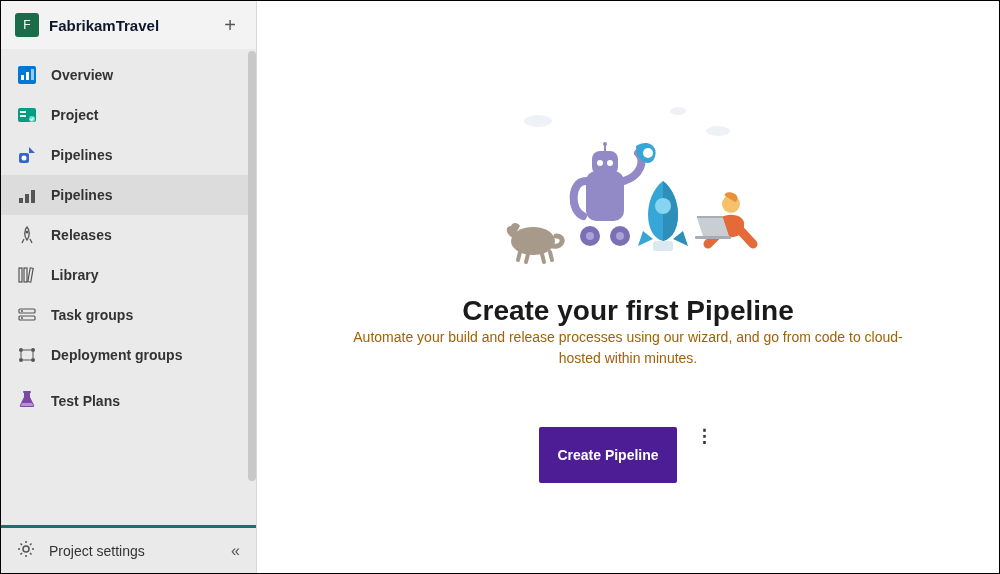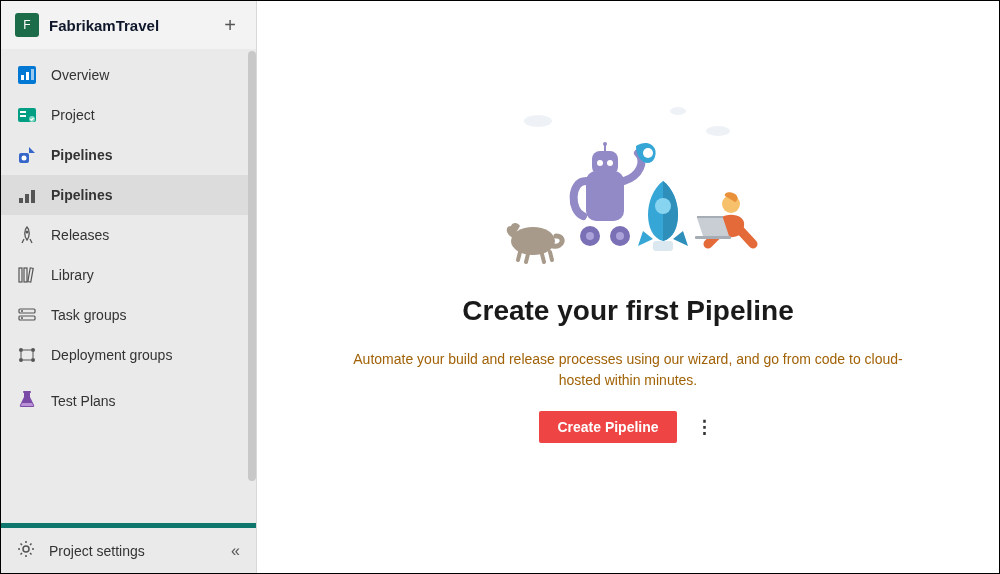--- a/index.html
+++ b/index.html
@@ -76,20 +76,21 @@
       border-radius: 4px;
     }
     .nav-item {
       display: flex;
       align-items: center;
       gap: 14px;
       padding: 10px 16px;
       font-size: 14px;
       color: #333;
       cursor: pointer;
+      font-weight: bold;
     }
     .nav-item.top-level {
       padding: 10px 16px;
     }
     .nav-item .icon {
       width: 20px;
       height: 20px;
       display: flex;
       align-items: center;
       justify-content: center;
@@ -102,21 +103,21 @@
       font-weight: 600;
     }
     .nav-item.sub {
       padding-left: 16px;
       font-size: 14px;
     }
     .nav-item.sub .icon {
       color: #555;
     }
     .sidebar-footer {
-      border-top: 5px solid #0f766e;
+      border-top: 3px solid #0f766e;
       display: flex;
       align-items: center;
       padding: 12px 16px;
       gap: 14px;
       font-size: 14px;
       color: #333;
       cursor: pointer;
     }
     .sidebar-footer .collapse {
       margin-left: auto;
@@ -135,45 +136,46 @@
     .illustration {
       width: 300px;
       height: 170px;
       margin-top: 60px;
       margin-bottom: 24px;
     }
     .main-heading {
       font-size: 28px;
       font-weight: 600;
       color: #1a1a1a;
-      margin-bottom: 22px;
+      margin-bottom: 0;
       text-align: center;
     }
     .main-sub {
       font-size: 14px;
       color: #a16207;
       text-align: center;
       max-width: 560px;
       line-height: 1.5;
       margin-bottom: 20px;
     }
     .action-row {
       display: flex;
       align-items: center;
       gap: 16px;
     }
     .primary-btn {
-      background: #ef4444;
+      background: #4c1d95;
       color: #fff;
       border: none;
-      padding: 8px 18px;
+      padding: 20px 18px;
       font-size: 14px;
       font-weight: 600;
       border-radius: 2px;
       cursor: pointer;
+      margin-top: 38px;
     }
     .more-btn {
       width: 24px;
       height: 24px;
       display: flex;
       align-items: center;
       justify-content: center;
       cursor: pointer;
       font-size: 18px;
       color: #333;

